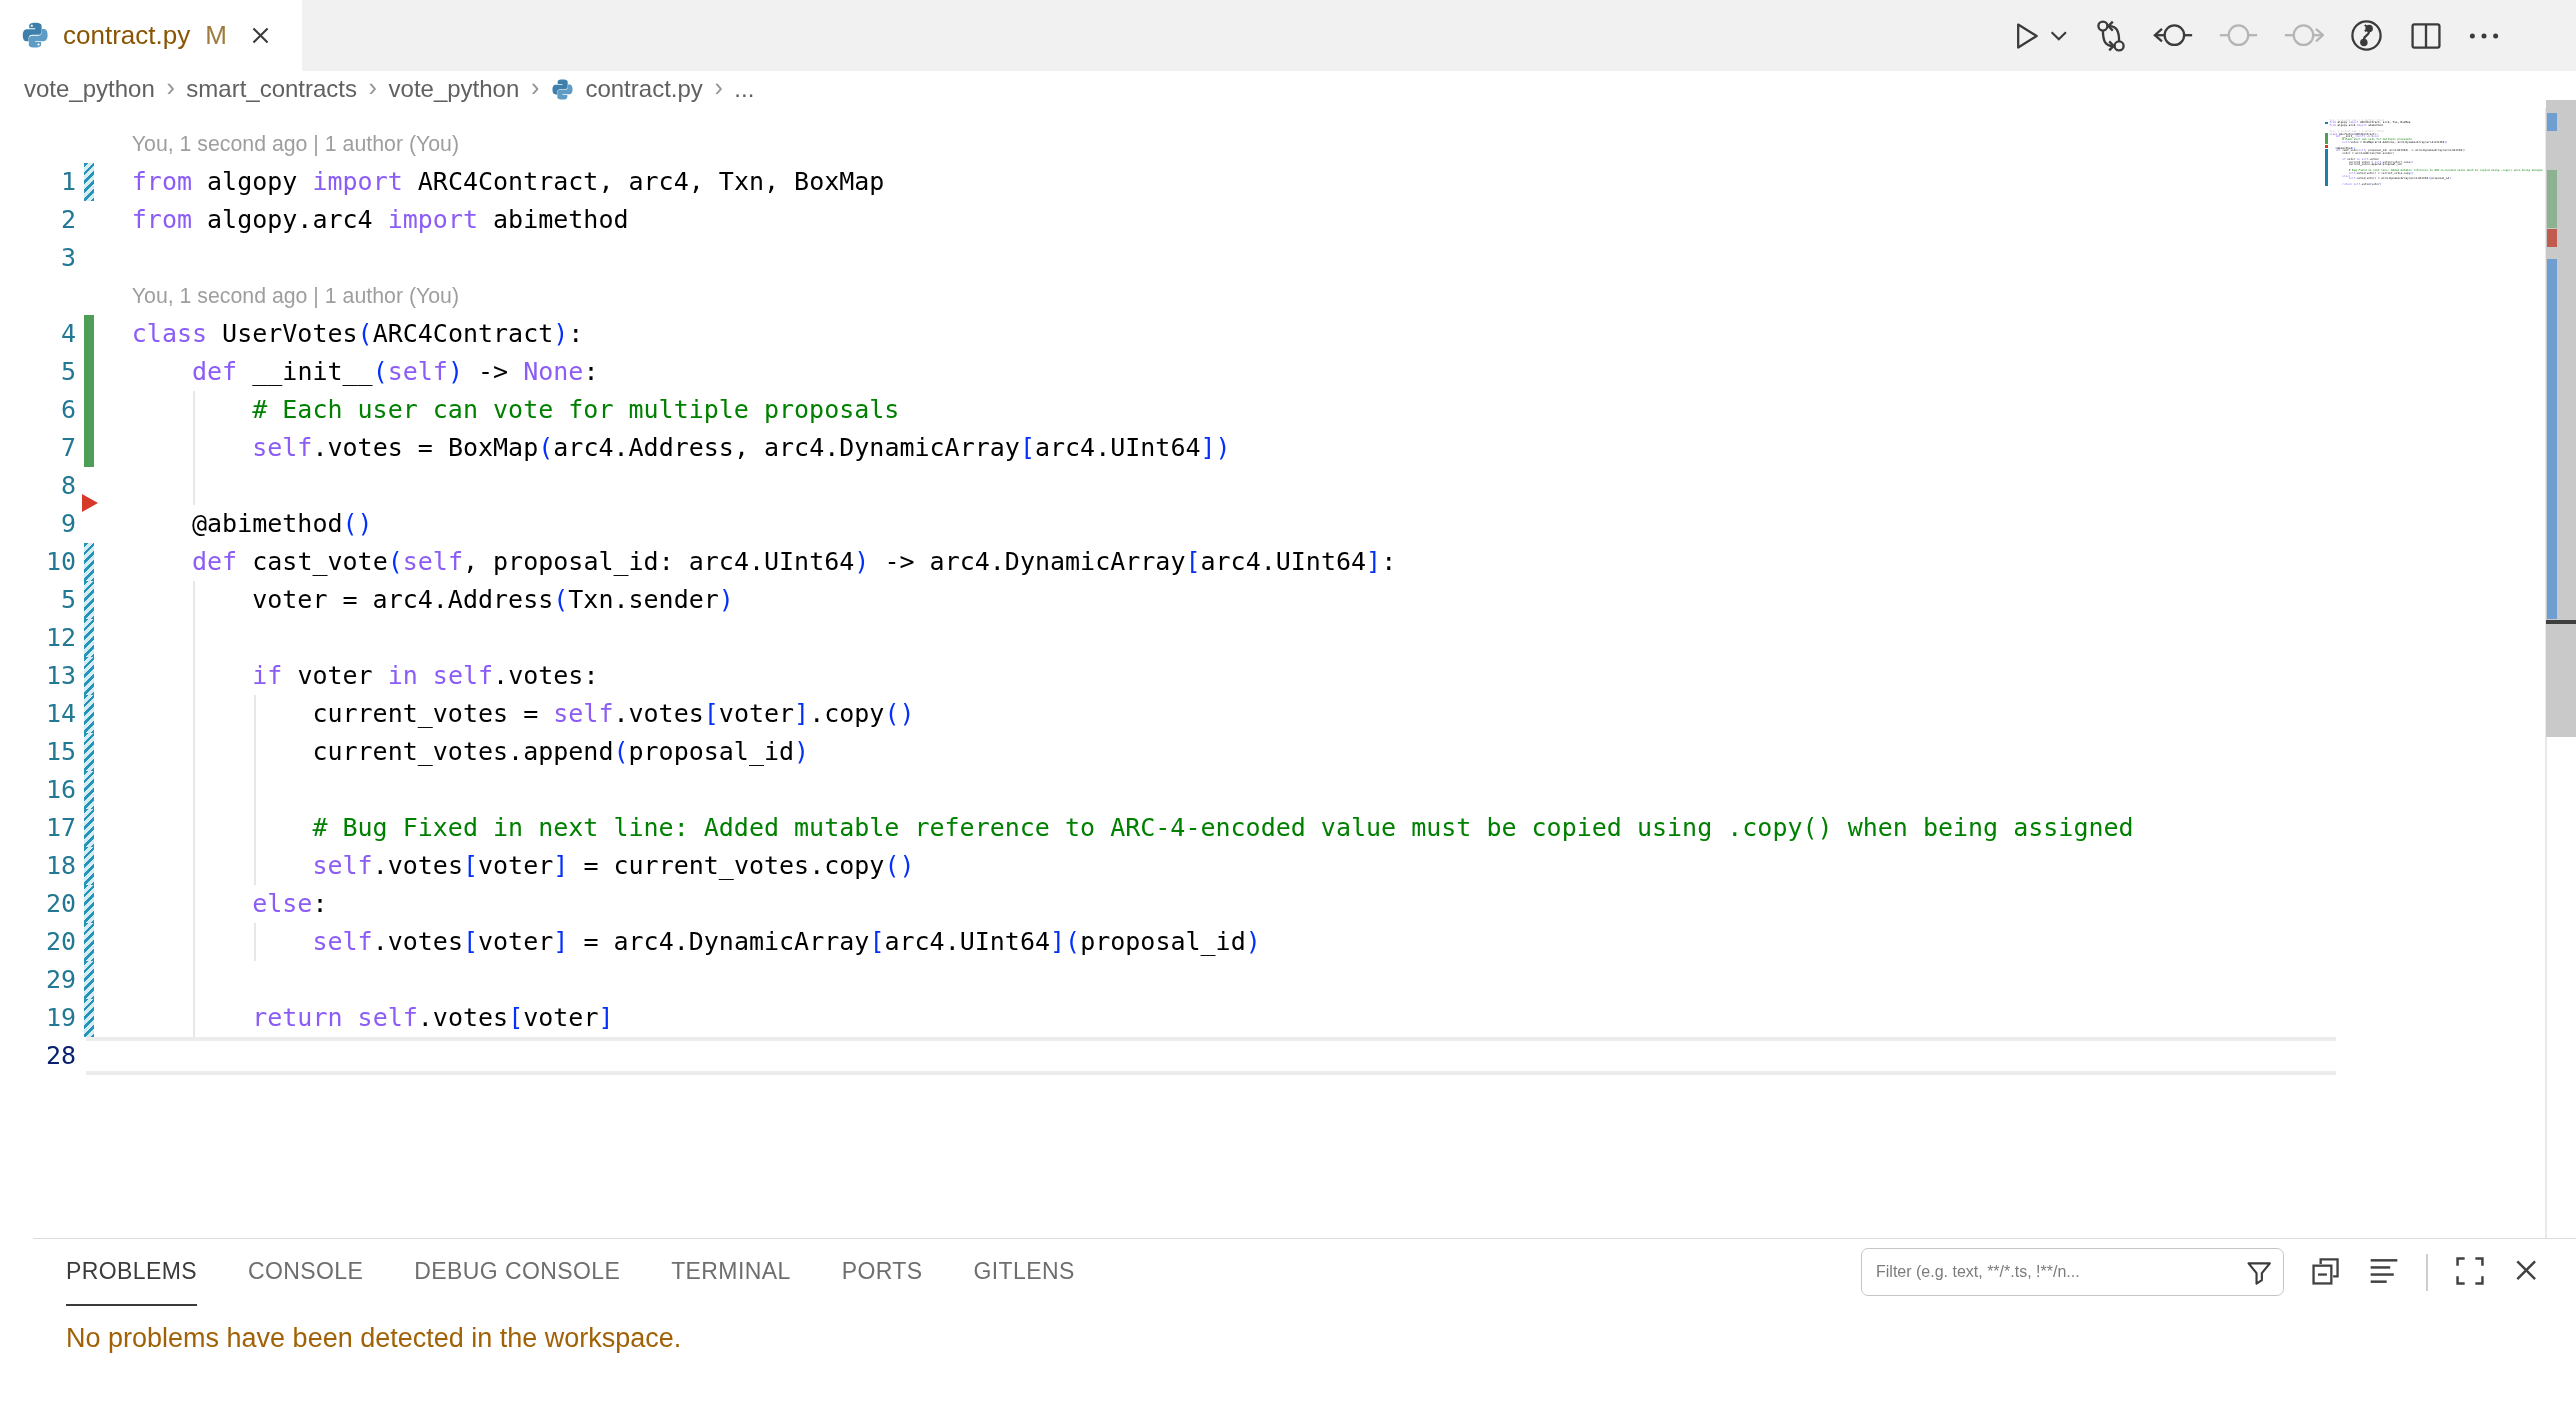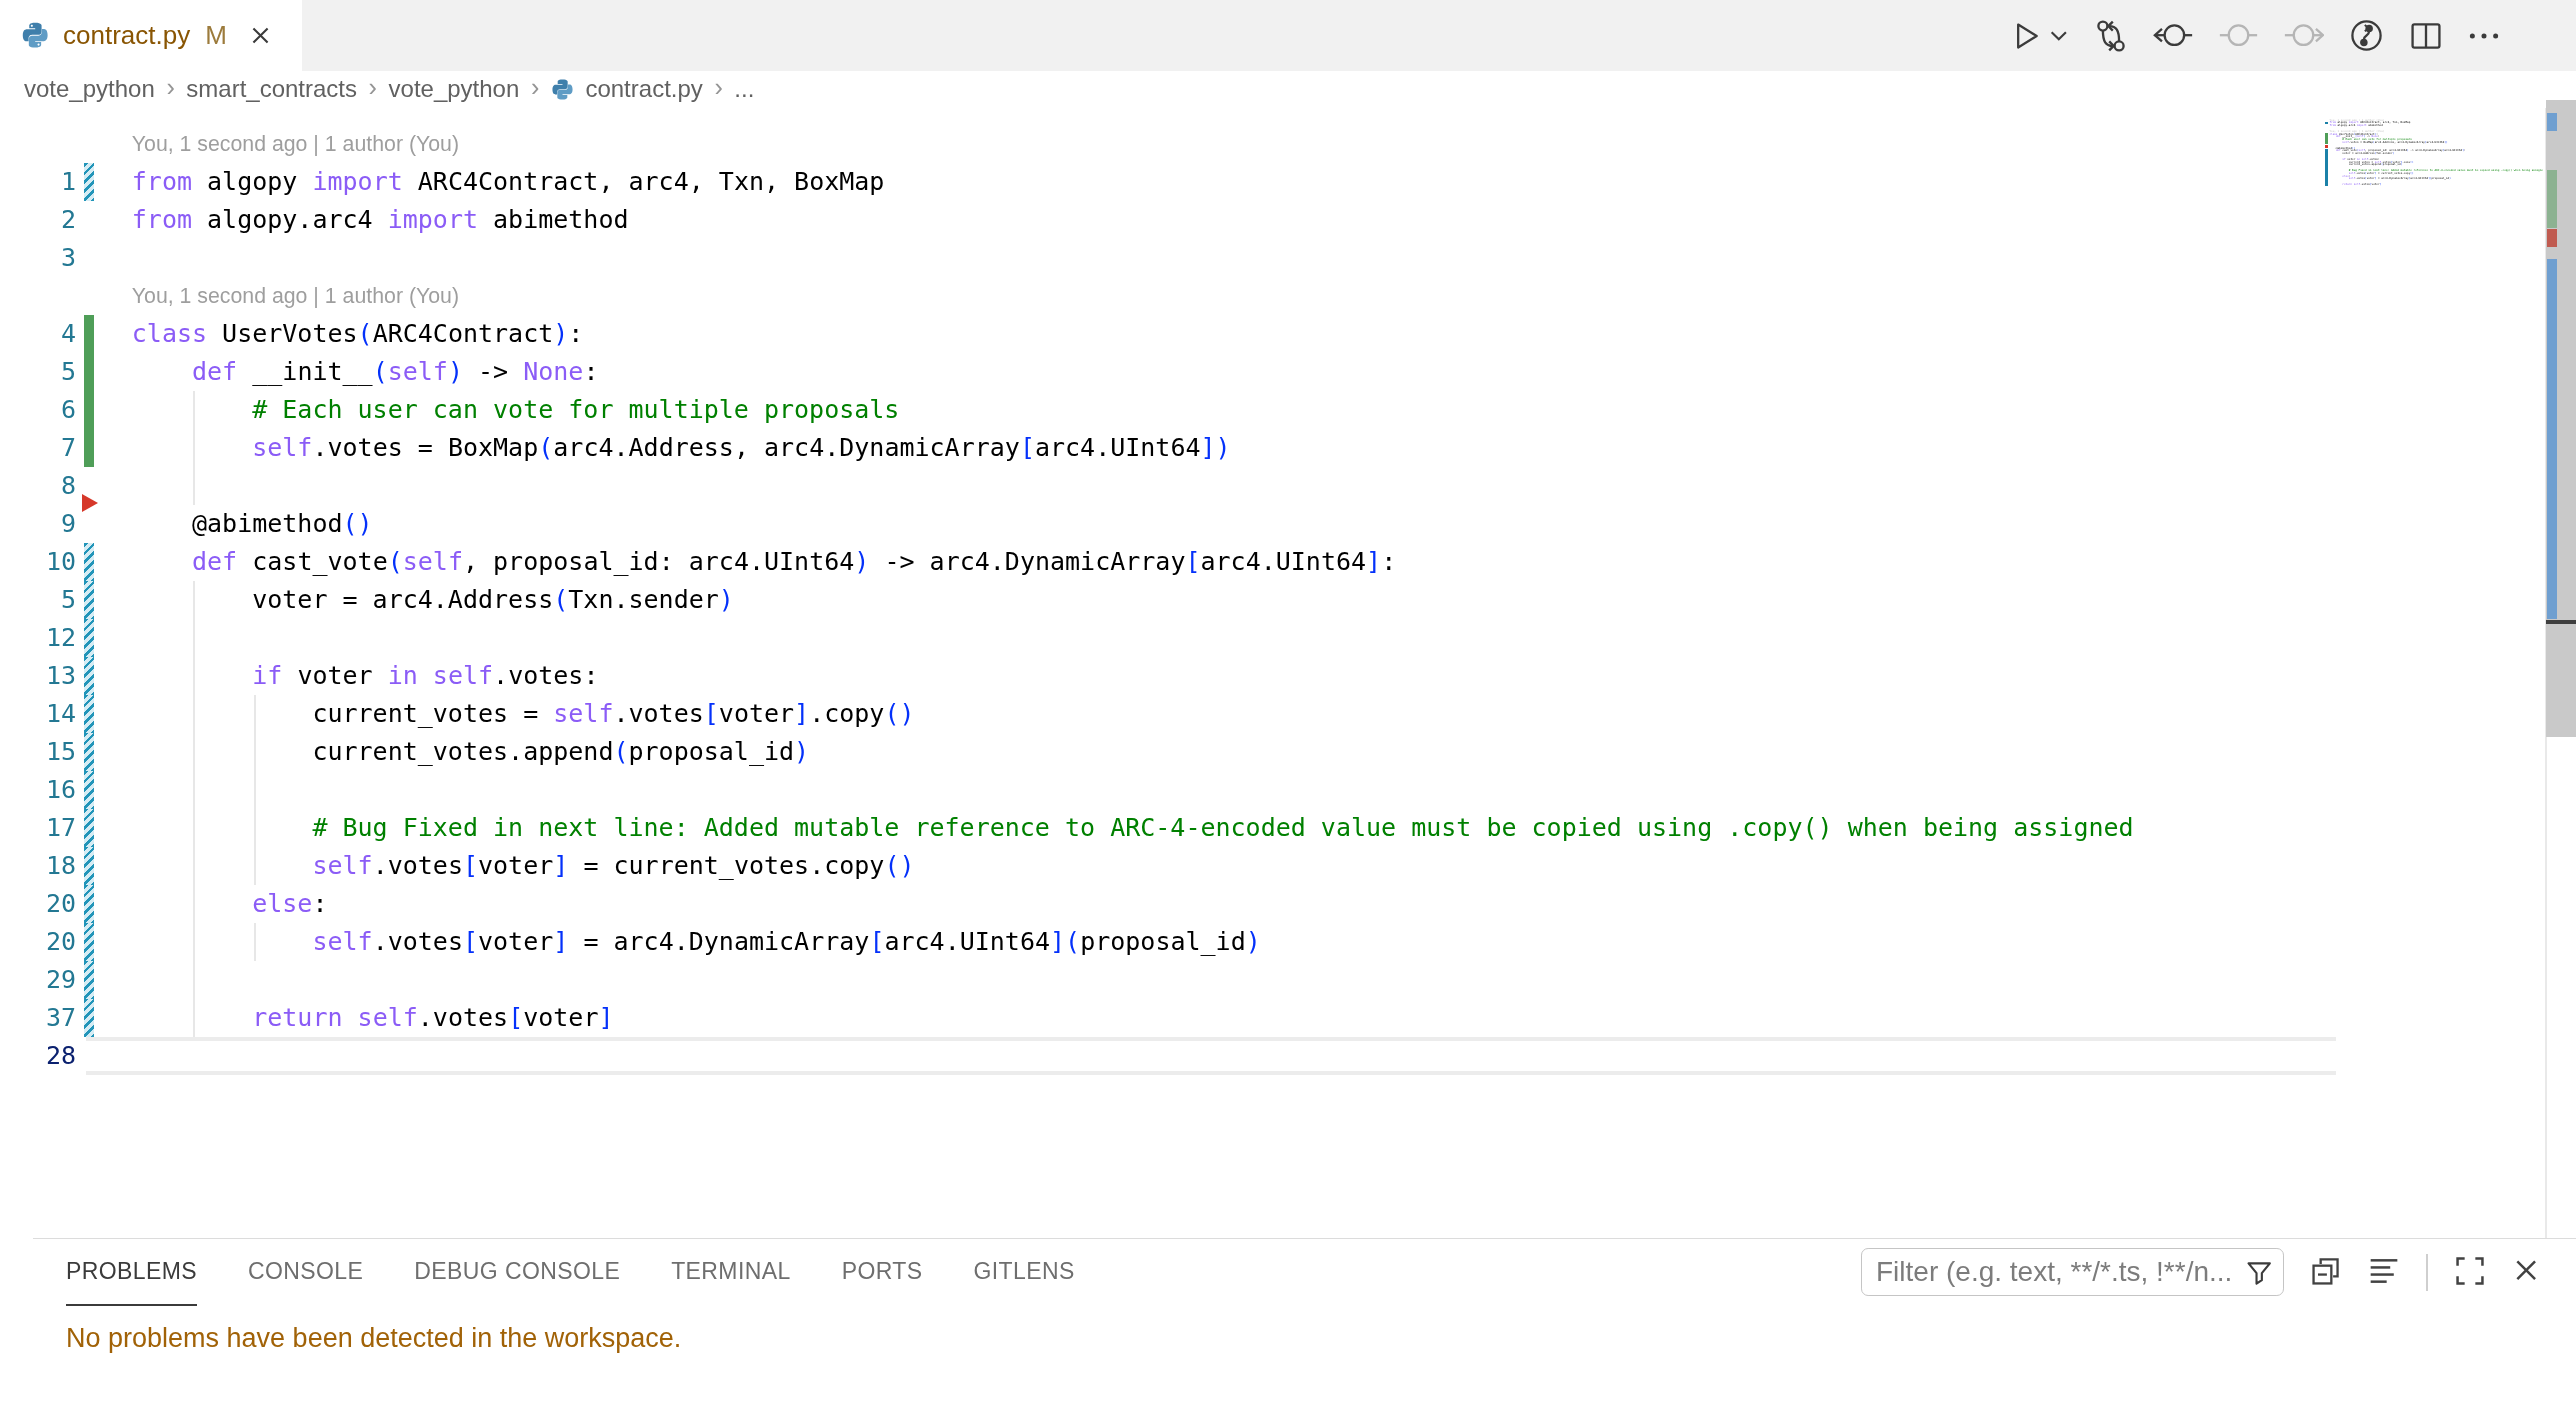--- a/index.html
+++ b/index.html
@@ -60,21 +60,21 @@
   
   .panel{position:absolute;left:0;right:0;top:1238px;bottom:0;background:#fff;border-top:1.8px solid #dcdcdc;box-sizing:border-box;margin-left:33px;}
   .panel-tabs{position:absolute;left:33px;top:0;height:67px;display:flex;gap:51px;align-items:stretch;}
   .panel-tab{font-size:23px;color:#6e6e6e;letter-spacing:0.4px;display:flex;align-items:center;
        border-bottom:2.7px solid transparent;box-sizing:border-box;cursor:default;}
   .panel-tab.active{color:#3b3b3b;border-bottom-color:#3b3b3b;}
   .panel-msg{position:absolute;left:33px;top:84px;font-size:27px;color:#a16207;}
   .panel-toolbar{position:absolute;right:36px;top:9px;display:flex;align-items:center;gap:26px;}
   .filter-wrap{position:relative;width:423px;height:48px;}
   .filter-input{width:100%;height:100%;box-sizing:border-box;border:1.8px solid #c5c5c5;border-radius:7.1px;
-       padding:0 52px 0 14.2px;font-size:28px;color:#c2410c;font-family:"Liberation Sans",sans-serif;outline:none;background:#fff;}
+       padding:0 52px 0 14.2px;font-size:16px;color:#c2410c;font-family:"Liberation Sans",sans-serif;outline:none;background:#fff;}
   .filter-input::placeholder{color:#7c7c7c;}
   .funnel{position:absolute;right:10.7px;top:9.8px;}
   .tb-sep{width:1.8px;height:37px;background:#cfcfcf;}
 </style>
 </head>
 <body>
 
 <div class="app">
 
   <div class="tabbar">
@@ -291,21 +291,21 @@
           <span class="num">20</span>
           <span class="deco modified"></span>
           <span class="content"><span class="guide" style="left: 61px;"></span><span class="guide" style="left: 122px;"></span><span class="t">            </span><span class="k">self</span><span class="t">.votes</span><span class="b">[</span><span class="t">voter</span><span class="b">]</span><span class="t"> = arc4.DynamicArray</span><span class="b">[</span><span class="t">arc4.UInt64</span><span class="b">]</span><span class="b">(</span><span class="t">proposal_id</span><span class="b">)</span></span>
         </div>
         <div class="row">
           <span class="num">29</span>
           <span class="deco modified"></span>
           <span class="content"><span class="guide" style="left: 61px;"></span></span>
         </div>
         <div class="row">
-          <span class="num">37</span>
+          <span class="num">19</span>
           <span class="deco modified"></span>
           <span class="content"><span class="guide" style="left: 61px;"></span><span class="t">        </span><span class="k">return</span><span class="t"> </span><span class="k">self</span><span class="t">.votes</span><span class="b">[</span><span class="t">voter</span><span class="b">]</span></span>
         </div>
         <div class="row current">
           <span class="num active">28</span>
           <span class="deco "></span>
           <span class="content"></span>
         </div>
       </div>
     <div class="minimap">

